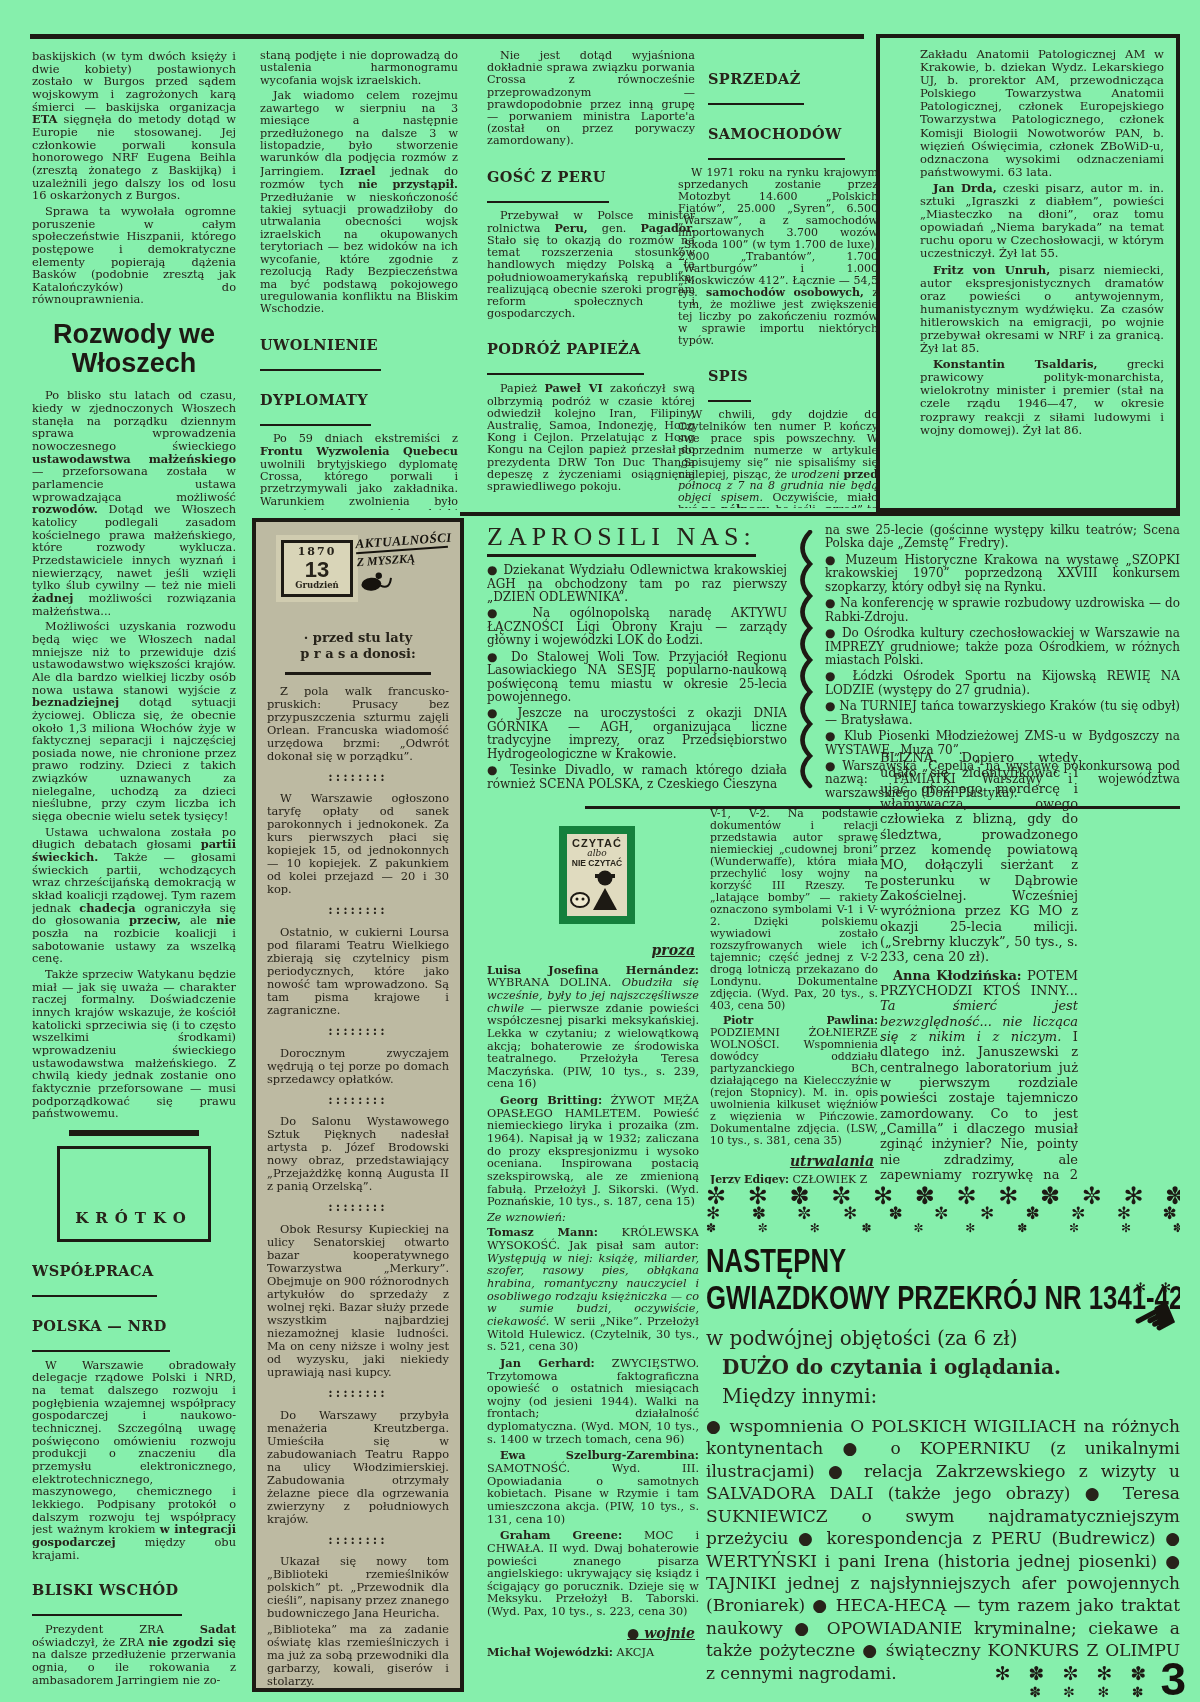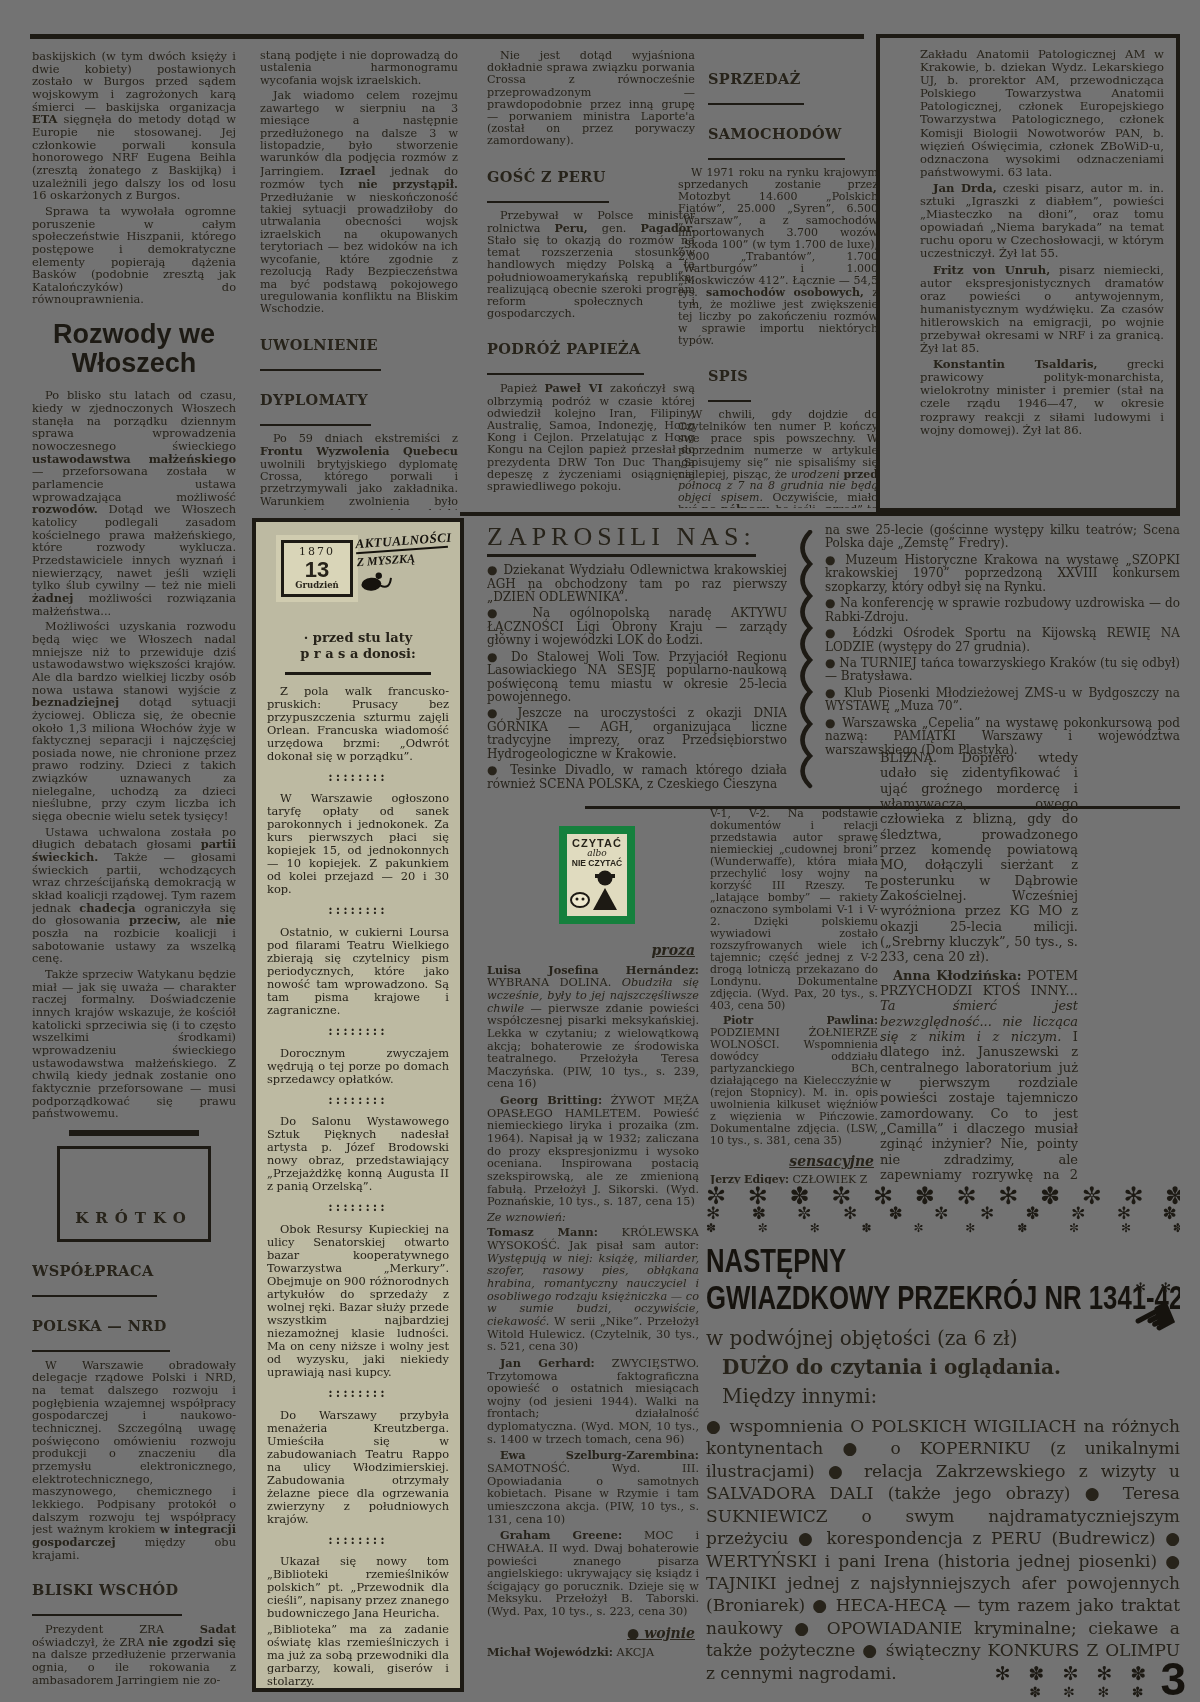--- a/index.html
+++ b/index.html
@@ -1,16 +1,16 @@
 <!DOCTYPE html>
 <html><head>
 <meta charset="utf-8">
 <style>
   html,body{margin:0;padding:0;background:#b7b29a;}
-  .page{position:relative;width:1200px;height:1702px;background:#737373;overflow:hidden;
+  .page{position:relative;width:1200px;height:1702px;background:#86efac;overflow:hidden;
         font-family:"DejaVu Serif",serif;color:#27231a;}
   .rule{position:absolute;background:#1d1a14;}
   .col{position:absolute;overflow:hidden;}
   
   .b-p{text-align:justify;text-indent:13px;margin:0 0 3px;}
   .b-pni{text-align:justify;margin:0 0 3px;}
   .b-h{font-weight:bold;font-size:14.5px;line-height:1.1;border-bottom:2.5px solid #1d1a14;
        display:table;padding:0 3px 16px 0;margin:21px 0 7px;letter-spacing:.4px;}
   .b-bigh{font-family:"Liberation Sans",sans-serif;font-weight:bold;font-size:27px;
           text-align:center;line-height:1.08;margin:14px 0 11px;color:#1d1a14;}
@@ -31,21 +31,21 @@
   .obit{position:absolute;left:876px;top:34px;width:304px;height:478px;border:4px solid #1d1a14;
         padding:10px 12px 8px 40px;font-size:11.6px;line-height:1.13;overflow:hidden;box-sizing:border-box;}
   .midrule{left:460px;top:512px;width:720px;height:4px;}
   
   .aktual{position:absolute;left:252px;top:518px;width:212px;height:1174px;background:#bdbaa2;
           border:4px solid #1d1a14;box-sizing:border-box;padding:10px 11px;overflow:hidden;
           font-size:11.4px;line-height:1.14;}
   .akt-head{position:relative;height:96px;}
   .cal{position:absolute;left:14px;top:8px;width:66px;border:3px solid #1d1a14;background:#d9d5b8;
        text-align:center;padding:3px 0 4px;box-shadow:0 0 0 5px #d0ccb0;}
-  .cal-y{font-weight:normal;font-size:11px;letter-spacing:2px;}
+  .cal-y{font-weight:bold;font-size:11px;letter-spacing:2px;}
   .cal-d{font-weight:bold;font-size:22px;line-height:1;font-family:"Liberation Sans",sans-serif;}
   .cal-m{font-weight:bold;font-size:8.5px;}
   .akt-logo{position:absolute;right:0;top:2px;width:92px;transform:rotate(-4deg);
             font-family:"Liberation Serif",serif;font-style:italic;font-weight:bold;color:#16130e;}
   .akt-l1{font-size:13px;letter-spacing:.5px;border-bottom:2px solid #16130e;}
   .akt-l2{font-size:12px;margin-top:2px;}
   .akt-kicker{text-align:center;font-weight:bold;font-size:13px;line-height:1.25;margin-top:2px;}
   .akt-rule{height:3px;background:#1d1a14;margin:9px 18px 10px;}
   
   .zap{position:absolute;left:487px;top:522px;width:693px;height:282px;overflow:hidden;}
@@ -198,20 +198,21 @@
           <div class="b-pni">● Tesinke Divadlo, w ramach którego działa również SCENA POLSKA, z Czeskiego Cieszyna</div>
         </div>
     </div>
     <svg class="zap-brace" width="28" height="262" viewBox="0 0 28 262">
       <path d="M20 2 q-15 16 0 32 q-15 16 0 32 q-15 16 0 32 q-15 16 0 32 q-15 16 0 32 q-15 16 0 32 q-15 16 0 32 q-15 15 0 30" fill="none" stroke="#1d1a14" stroke-width="4.5" stroke-linecap="round"></path>
     </svg>
     <div class="zap-right">
         <div class="b-pni">na swe 25-lecie (gościnne występy kilku teatrów; Scena Polska daje „Zemstę” Fredry).</div>
         <div class="b-pni">● Muzeum Historyczne Krakowa na wystawę „SZOPKI krakowskiej 1970” poprzedzoną XXVIII konkursem szopkarzy, który odbył się na Rynku.</div>
         <div class="b-pni">● Na konferencję w sprawie rozbudowy uzdrowiska — do Rabki-Zdroju.</div>
+        <div class="b-pni">● Do Ośrodka kultury czechosłowackiej w Warszawie na IMPREZY grudniowe; także poza Ośrodkiem, w różnych miastach Polski.</div>
         <div class="b-pni">● Łódzki Ośrodek Sportu na Kijowską REWIĘ NA LODZIE (występy do 27 grudnia).</div>
         <div class="b-pni">● Na TURNIEJ tańca towarzyskiego Kraków (tu się odbył) — Bratysława.</div>
         <div class="b-pni">● Klub Piosenki Młodzieżowej ZMS-u w Bydgoszczy na WYSTAWĘ „Muza 70”.</div>
         <div class="b-pni">● Warszawska „Cepelia” na wystawę pokonkursową pod nazwą: PAMIĄTKI Warszawy i województwa warszawskiego (Dom Plastyka).</div>
       </div>
   </div>
   <div class="rule zaprule"></div>
 
   <div class="czytac">
     <div class="cz1">CZYTAĆ</div>
@@ -235,21 +236,21 @@
       <div class="b-pni"><b>Tomasz Mann:</b> KRÓLEWSKA WYSOKOŚĆ. Jak pisał sam autor: <i>Występują w niej: książę, miliarder, szofer, rasowy pies, obłąkana hrabina, romantyczny nauczyciel i osobliwego rodzaju księżniczka — co w sumie budzi, oczywiście, ciekawość.</i> W serii „Nike”. Przełożył Witold Hulewicz. (Czytelnik, 30 tys., s. 521, cena 30)</div>
       <div class="b-p"><b>Jan Gerhard:</b> ZWYCIĘSTWO. Trzytomowa faktograficzna opowieść o ostatnich miesiącach wojny (od jesieni 1944). Walki na frontach; działalność dyplomatyczna. (Wyd. MON, 10 tys., s. 1400 w trzech tomach, cena 96)</div>
       <div class="b-p"><b>Ewa Szelburg-Zarembina:</b> SAMOTNOŚĆ. Wyd. III. Opowiadania o samotnych kobietach. Pisane w Rzymie i tam umieszczona akcja. (PIW, 10 tys., s. 131, cena 10)</div>
       <div class="b-p"><b>Graham Greene:</b> MOC i CHWAŁA. II wyd. Dwaj bohaterowie powieści znanego pisarza angielskiego: ukrywający się ksiądz i ścigający go porucznik. Dzieje się w Meksyku. Przełożył B. Taborski. (Wyd. Pax, 10 tys., s. 223, cena 30)</div>
       <div class="b-lbl">● wojnie</div>
       <div class="b-pni"><b>Michał Wojewódzki:</b> AKCJA</div>
     </div>
   <div class="col rb">
       <div class="b-pni">V-1, V-2. Na podstawie dokumentów i relacji przedstawia autor sprawę niemieckiej „cudownej broni” (Wunderwaffe), która miała przechylić losy wojny na korzyść III Rzeszy. Te „latające bomby” — rakiety oznaczono symbolami V-1 i V-2. Dzięki polskiemu wywiadowi zostało rozszyfrowanych wiele ich tajemnic; część jednej z V-2 drogą lotniczą przekazano do Londynu. Dokumentalne zdjęcia. (Wyd. Pax, 20 tys., s. 403, cena 50)</div>
       <div class="b-p"><b>Piotr Pawlina:</b> PODZIEMNI ŻOŁNIERZE WOLNOŚCI. Wspomnienia dowódcy oddziału partyzanckiego BCh, działającego na Kielecczyźnie (rejon Stopnicy). M. in. opis uwolnienia kilkuset więźniów z więzienia w Pińczowie. Dokumentalne zdjęcia. (LSW, 10 tys., s. 381, cena 35)</div>
-      <div class="b-lbl">sensacyjne</div>
+      <div class="b-lbl">utrwalania</div>
       <div class="b-pni"><b>Jerzy Edigey:</b> CZŁOWIEK Z</div>
     </div>
   <div class="col c5low">
       <div class="b-pni">BLIZNĄ. Dopiero wtedy udało się zidentyfikować i ująć groźnego mordercę i włamywacza, owego człowieka z blizną, gdy do śledztwa, prowadzonego przez komendę powiatową MO, dołączyli sierżant z posterunku w Dąbrowie Zakościelnej. Wcześniej wyróżniona przez KG MO z okazji 25-lecia milicji. („Srebrny kluczyk”, 50 tys., s. 233, cena 20 zł).</div>
       <div class="b-p"><b>Anna Kłodzińska:</b> POTEM PRZYCHODZI KTOŚ INNY... <i>Ta śmierć jest bezwzględność... nie licząca się z nikim i z niczym.</i> I dlatego inż. Januszewski z centralnego laboratorium już w pierwszym rozdziale powieści zostaje tajemniczo zamordowany. Co to jest „Camilla” i dlaczego musiał zginąć inżynier? Nie, pointy nie zdradzimy, ale zapewniamy rozrywkę na 2 jesienne wieczory. (Czytelnik, „jamnik”, 50 tys., s. 215, cena 17 zł).</div>
     </div>
 
   <div class="nast">
     <div class="star sb1">✼ ✻ ✽ ✼ ✻ ✽ ✼ ✻ ✽ ✼ ✻ ✽ ✼ ✻</div>
     <div class="star sb2">✻ ✽ ✼ ✻ ✽ ✼ ✻ ✽ ✼ ✻ ✽ ✼ ✻</div>

